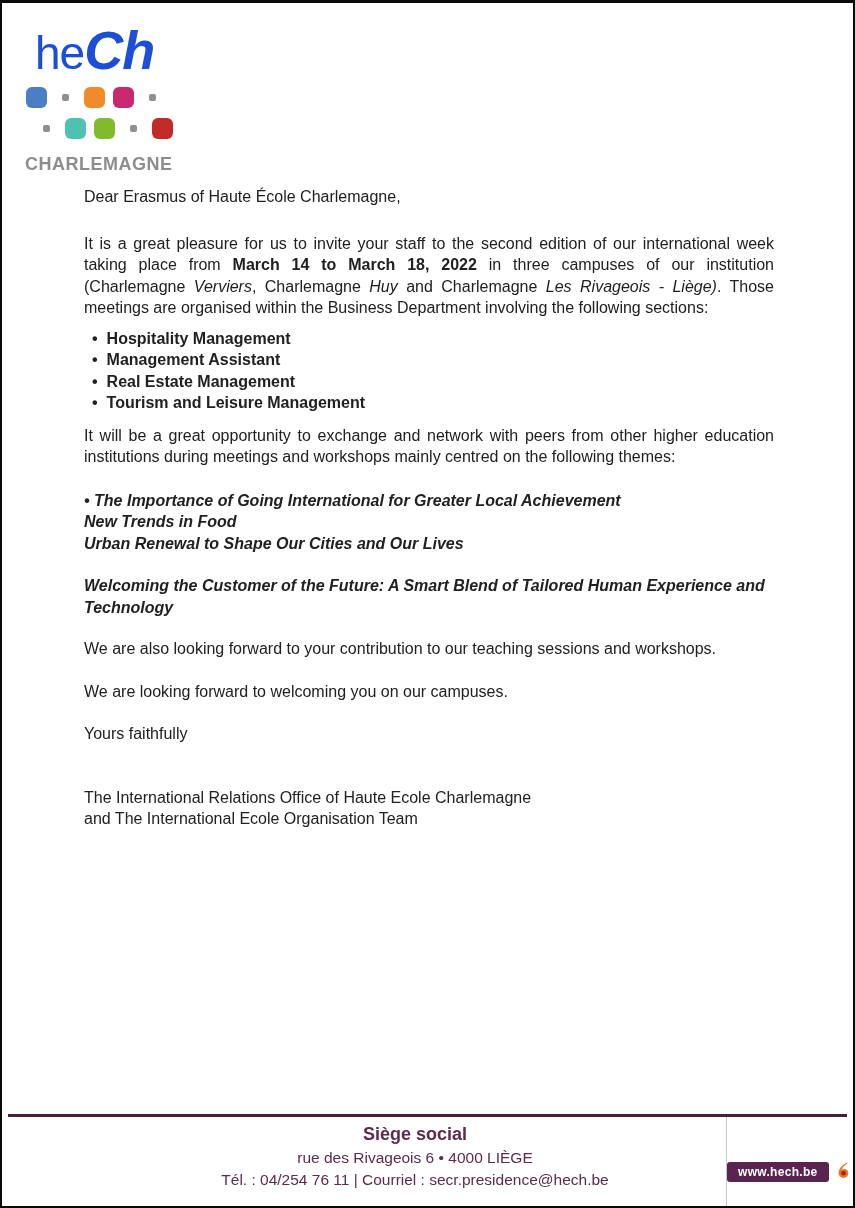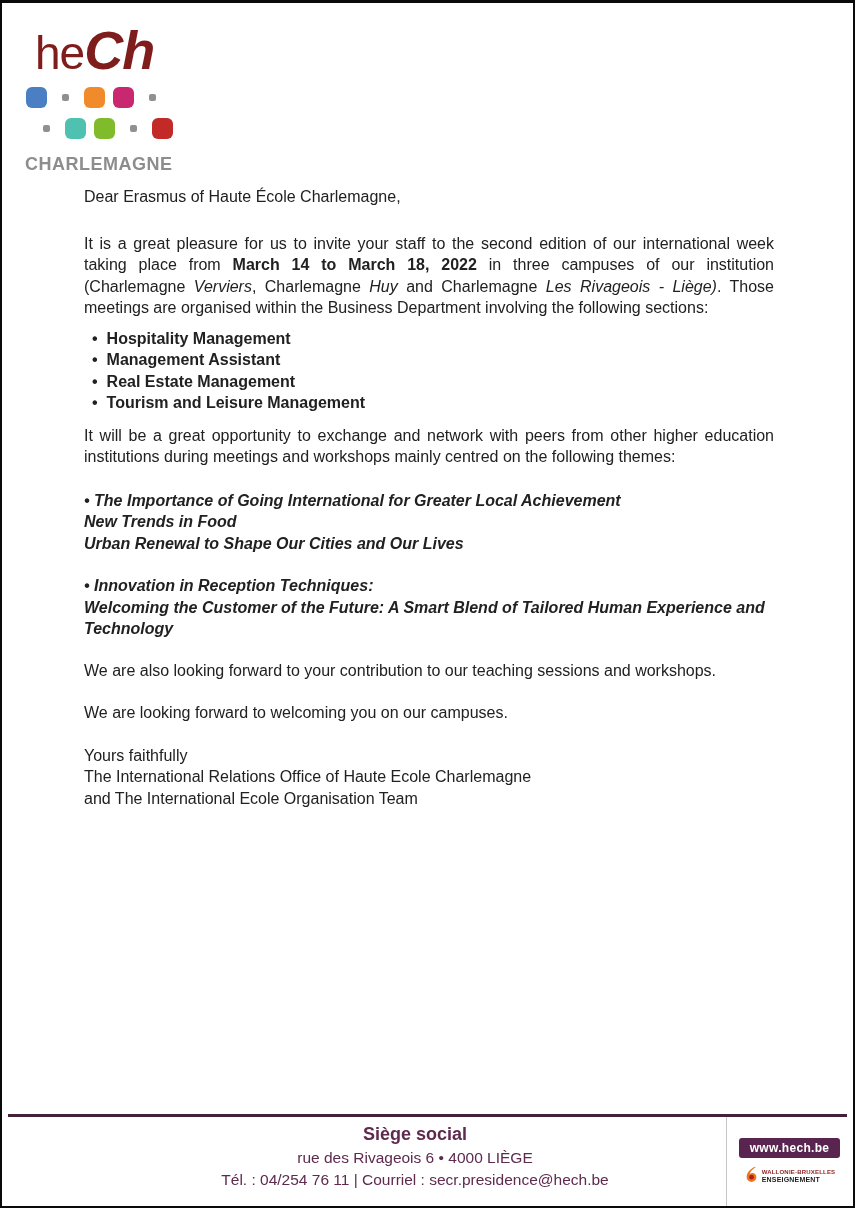--- a/index.html
+++ b/index.html
@@ -36,46 +36,46 @@
   .b { font-weight:700; }
   .i { font-style:italic; }
   .sections { list-style:none; font-weight:700; margin-bottom:11px; }
   .section-item { display:flex; align-items:baseline; }
   .section-item .bullet { margin:0 9px 0 8px; }
   .opportunity { margin-bottom:22px !important; }
   .themes { font-weight:700; font-style:italic; margin-bottom:21px; }
   .themes.second { margin-bottom:20px; }
   .themes div { min-height:21.5px; }
   .closing { margin-bottom:0 !important; }
-  .signature { }
+  .signature { margin-top:42px; }
   .signature div { min-height:21.5px; }
 
   
   .footer { position:absolute; left:0; right:0; bottom:0; }
   .f-rule { height:3px; margin:0 6px; }
   .f-body { position:relative; height:89px; }
   .f-center { position:absolute; left:0; right:25px; top:7px; text-align:center; }
   .f-title { font-size:18px; font-weight:700; margin-bottom:4px; }
   .f-addr { font-size:15.5px; margin-bottom:4px; }
   .f-contact { font-size:15.5px; }
   .f-right { position:absolute; right:1px; top:0; bottom:0; width:126px; border-left:1px solid #c6c6c6;
-             display:flex; flex-direction:column; align-items:center; padding-top:21px; gap:7px; }
+             display:flex; align-items:center; padding-top:21px; gap:7px; }
   .site-badge { color:#fff; font-size:12px; font-weight:700; padding:3px 11px; border-radius:3px; letter-spacing:0.3px; }
   .wbe { display:flex; align-items:center; gap:3px; }
   .wbe-text { line-height:1.2; font-weight:700; letter-spacing:0.2px; }
   .wbe-line1 { font-size:6px; color:#8b1d1d; }
   .wbe-line2 { font-size:7px; color:#1c1c1c; }
 </style>
 </head>
 <body>
 
 <div class="page">
 
   <div class="logo-block">
-    <div class="wordmark" style="color: #7f1d1d;">
+    <div class="wordmark" style="color: #1d4ed8;">
       <span class="he">he</span>
         <span class="ch">Ch</span>
     </div>
     <div class="squares">
       <div class="sq-row">
         <span class="sq" style="background-color: rgb(74, 128, 195);"></span>
         <span class="dot" style="background-color: rgb(144, 144, 144);"></span>
         <span class="sq" style="background-color: rgb(240, 138, 43);"></span>
         <span class="sq" style="background-color: rgb(201, 39, 111);"></span>
         <span class="dot" style="background-color: rgb(144, 144, 144);"></span>
@@ -118,21 +118,20 @@
 
     <p class="just opportunity">It will be a great opportunity to exchange and network with peers from other higher education institutions during meetings and workshops mainly centred on the following themes:</p>
 
     <div class="themes">
       <div>• The Importance of Going International for Greater Local Achievement</div>
       <div>New Trends in Food</div>
       <div>Urban Renewal to Shape Our Cities and Our Lives</div>
     </div>
 
     <div class="themes second">
-      <div>• Innovation in Reception Techniques:</div>
       <div>Welcoming the Customer of the Future: A Smart Blend of Tailored Human Experience and Technology</div>
     </div>
 
     <p class="just">We are also looking forward to your contribution to our teaching sessions and workshops.</p>
 
 
     <p>We are looking forward to welcoming you on our campuses.</p>
 
     <p class="closing">Yours faithfully</p>
 

